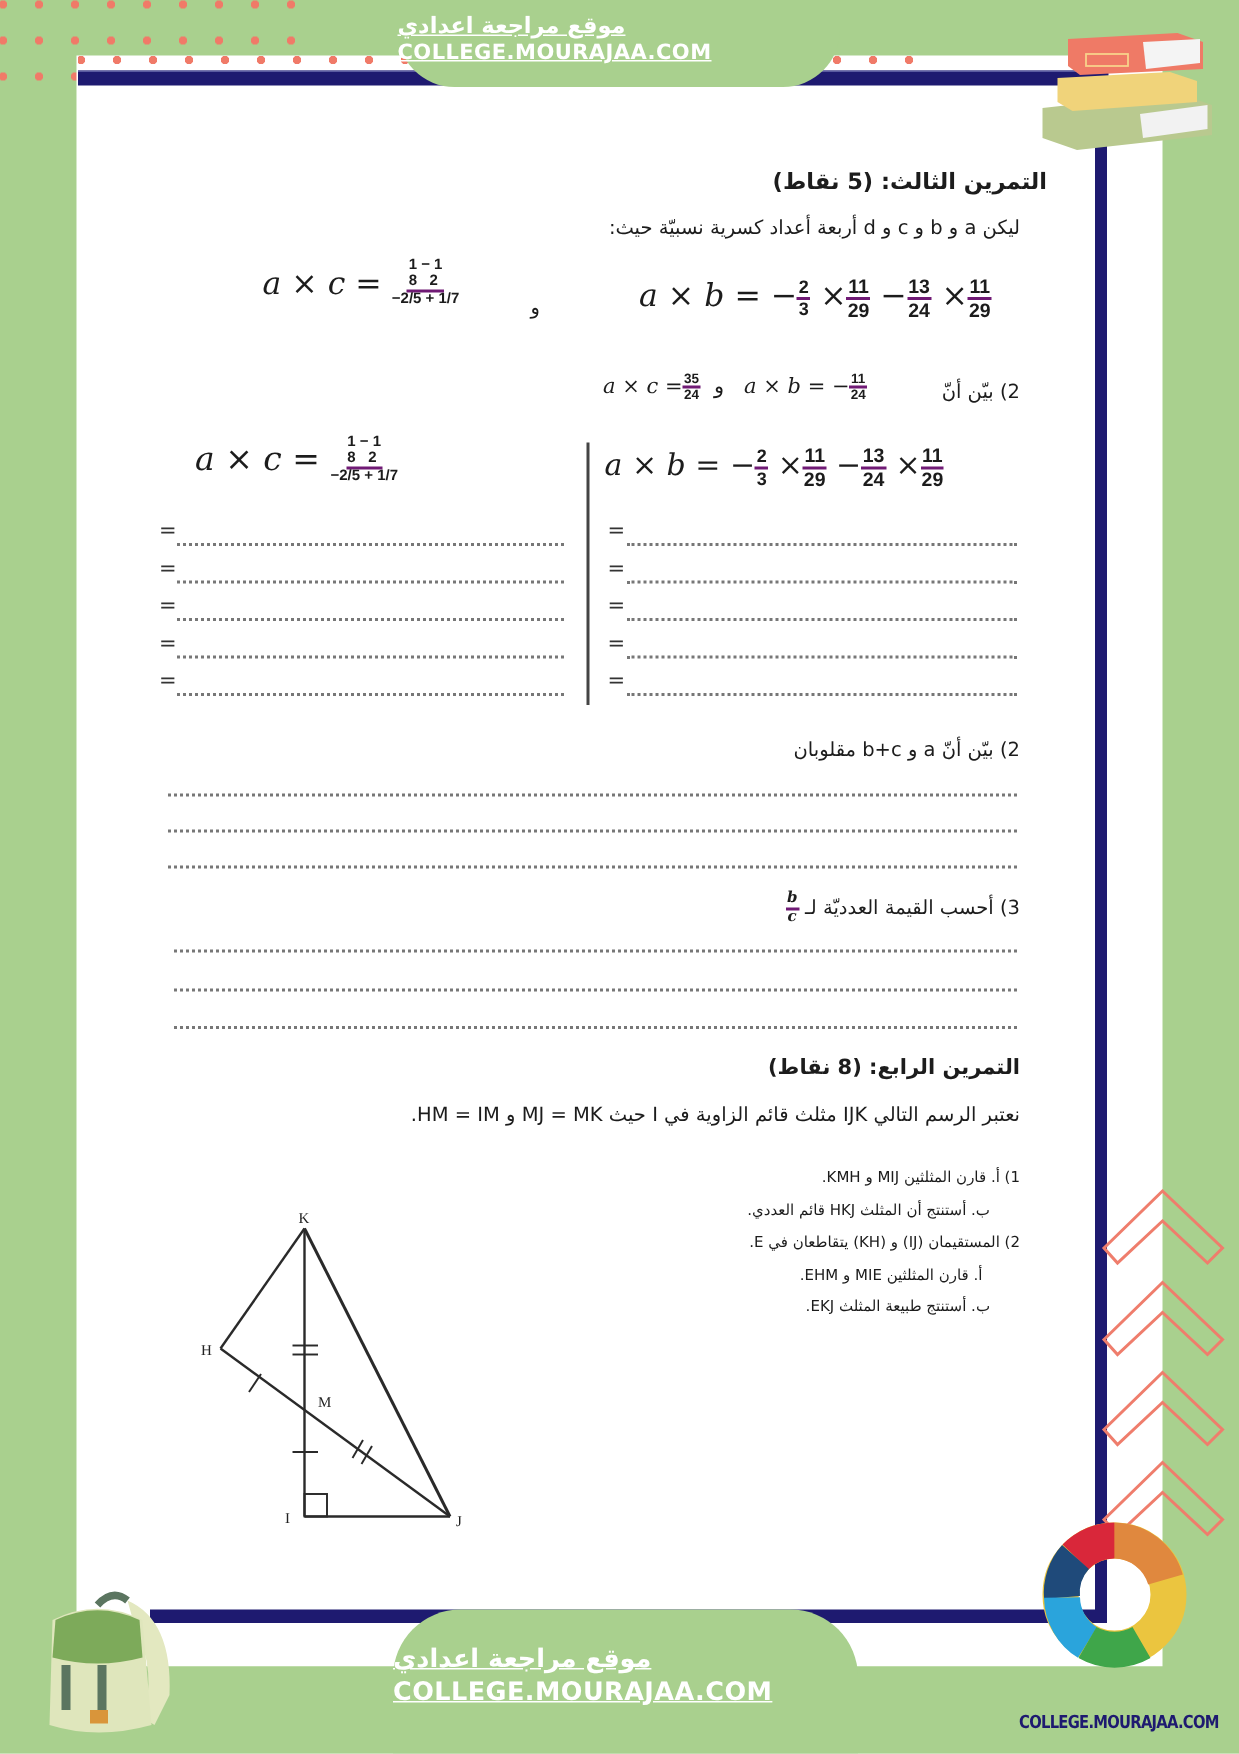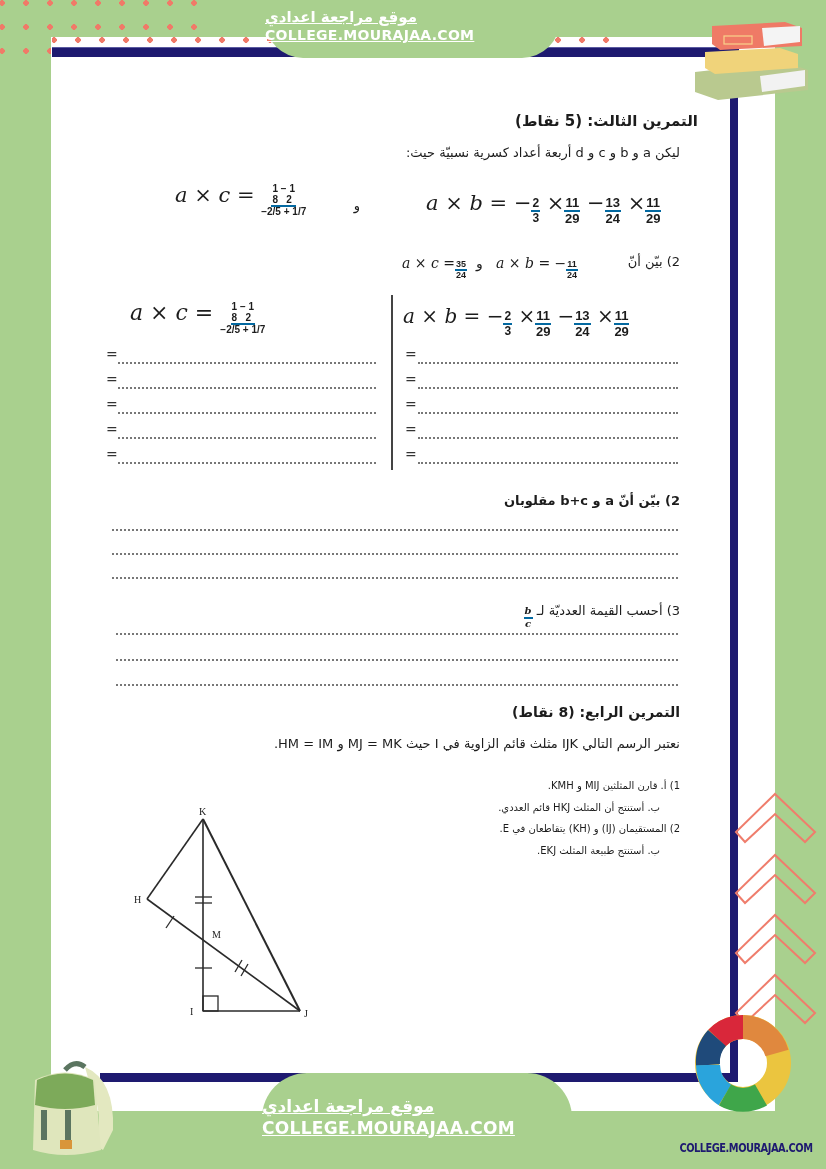--- a/index.html
+++ b/index.html
@@ -21,21 +21,21 @@
   .bottom-banner{left:262px;top:1073px;width:310px;height:96px;border-radius:45px 45px 0 0;}
   .bottom-banner .ar{font-size:17px;padding-top:22px;line-height:22px;}
   .bottom-banner .en{font-size:17px;line-height:22px;}
   .bottom-band{position:absolute;left:0;top:1111px;width:826px;height:58px;background:#a9d08e;}
   .rtl{direction:rtl;text-align:right;font-family:"DejaVu Sans",sans-serif;}
   .h{font-weight:bold;font-size:15px;}
   .t{font-size:13px;}
   .math{font-family:"DejaVu Serif",serif;font-style:italic;white-space:nowrap;direction:ltr;}
   .math .n{font-style:normal;}
   .frac{display:inline-flex;flex-direction:column;align-items:center;vertical-align:middle;font-style:normal;font-weight:bold;font-family:"Liberation Sans",sans-serif;}
-  .frac .nu{border-bottom:2px solid #0369a1;padding:0 1px;line-height:1.05;margin-top:12px;}
+  .frac .nu{border-bottom:2px solid #701a75;padding:0 1px;line-height:1.05;}
   .frac .de{line-height:1.05;}
   .dotline{position:absolute;height:0;border-bottom:2px dotted #777;}
   .eq{position:absolute;font-size:14px;font-family:"DejaVu Sans",sans-serif;color:#333;}
   .vdiv{position:absolute;left:391px;top:295px;width:2px;height:175px;background:#444;}
   svg{position:absolute;overflow:visible;}
 </style>
 </head>
 <body>
 
 <div class="dots"></div>
@@ -156,21 +156,21 @@
 <div class="dotline" style="left:418px;top:362px;width:260px;"></div>
 <div class="eq" style="left:405px;top:371px;">=</div>
 <div class="dotline" style="left:418px;top:387px;width:260px;"></div>
 <div class="eq" style="left:405px;top:396px;">=</div>
 <div class="dotline" style="left:418px;top:412px;width:260px;"></div>
 <div class="eq" style="left:405px;top:421px;">=</div>
 <div class="dotline" style="left:418px;top:437px;width:260px;"></div>
 <div class="eq" style="left:405px;top:446px;">=</div>
 <div class="dotline" style="left:418px;top:462px;width:260px;"></div>
 
-<div class="abs rtl t" style="left:420px;top:493px;width:260px;font-weight:bold;">2) بيّن أنّ a و b+c مقلوبان</div>
+<div class="abs rtl t" style="left:420px;top:493px;width:260px;">2) بيّن أنّ a و b+c مقلوبان</div>
 <div class="dotline" style="left:112px;top:529px;width:566px;"></div>
 <div class="dotline" style="left:112px;top:553px;width:566px;"></div>
 <div class="dotline" style="left:112px;top:577px;width:566px;"></div>
 
 <div class="abs rtl t" style="left:420px;top:594px;width:260px;">
   <span>3) أحسب القيمة العدديّة لـ</span>
   <span class="frac" style="font-size:10px;font-style:italic;font-family:'DejaVu Serif',serif;">
       <span class="nu">b</span>
       <span class="de">c</span>
     </span>
@@ -179,20 +179,21 @@
 <div class="dotline" style="left:116px;top:659px;width:562px;"></div>
 <div class="dotline" style="left:116px;top:684px;width:562px;"></div>
 
 <div class="abs rtl h" style="left:420px;top:704px;width:260px;font-size:14px;">التمرين الرابع: (8 نقاط)</div>
 <div class="abs rtl t" style="left:200px;top:736px;width:480px;">نعتبر الرسم التالي IJK مثلث قائم الزاوية في I حيث MJ = MK و HM = IM.</div>
 
 <div class="abs rtl" style="left:380px;top:775px;width:300px;font-size:10px;line-height:21.5px;font-family:'DejaVu Sans',sans-serif;">
   <div>1) أ. قارن المثلثين MIJ و KMH.</div>
   <div style="padding-right:20px;">ب. أستنتج أن المثلث HKJ قائم العددي.</div>
   <div>2) المستقيمان (IJ) و (KH) يتقاطعان في E.</div>
+  <div style="padding-right:25px;">أ. قارن المثلثين MIE و EHM.</div>
   <div style="padding-right:20px;">ب. أستنتج طبيعة المثلث EKJ.</div>
 </div>
 
 <svg style="left:120px;top:800px;" width="200" height="225" viewBox="0 0 200 225">
   <g stroke="#2a2a2a" fill="none">
     <line x1="83" y1="19" x2="83" y2="211" stroke-width="1.6"></line>
     <line x1="83" y1="211" x2="180" y2="211" stroke-width="1.6"></line>
     <line x1="83" y1="19" x2="180" y2="211" stroke-width="2"></line>
     <line x1="83" y1="19" x2="27" y2="99" stroke-width="1.6"></line>
     <line x1="27" y1="99" x2="180" y2="211" stroke-width="1.6"></line>

